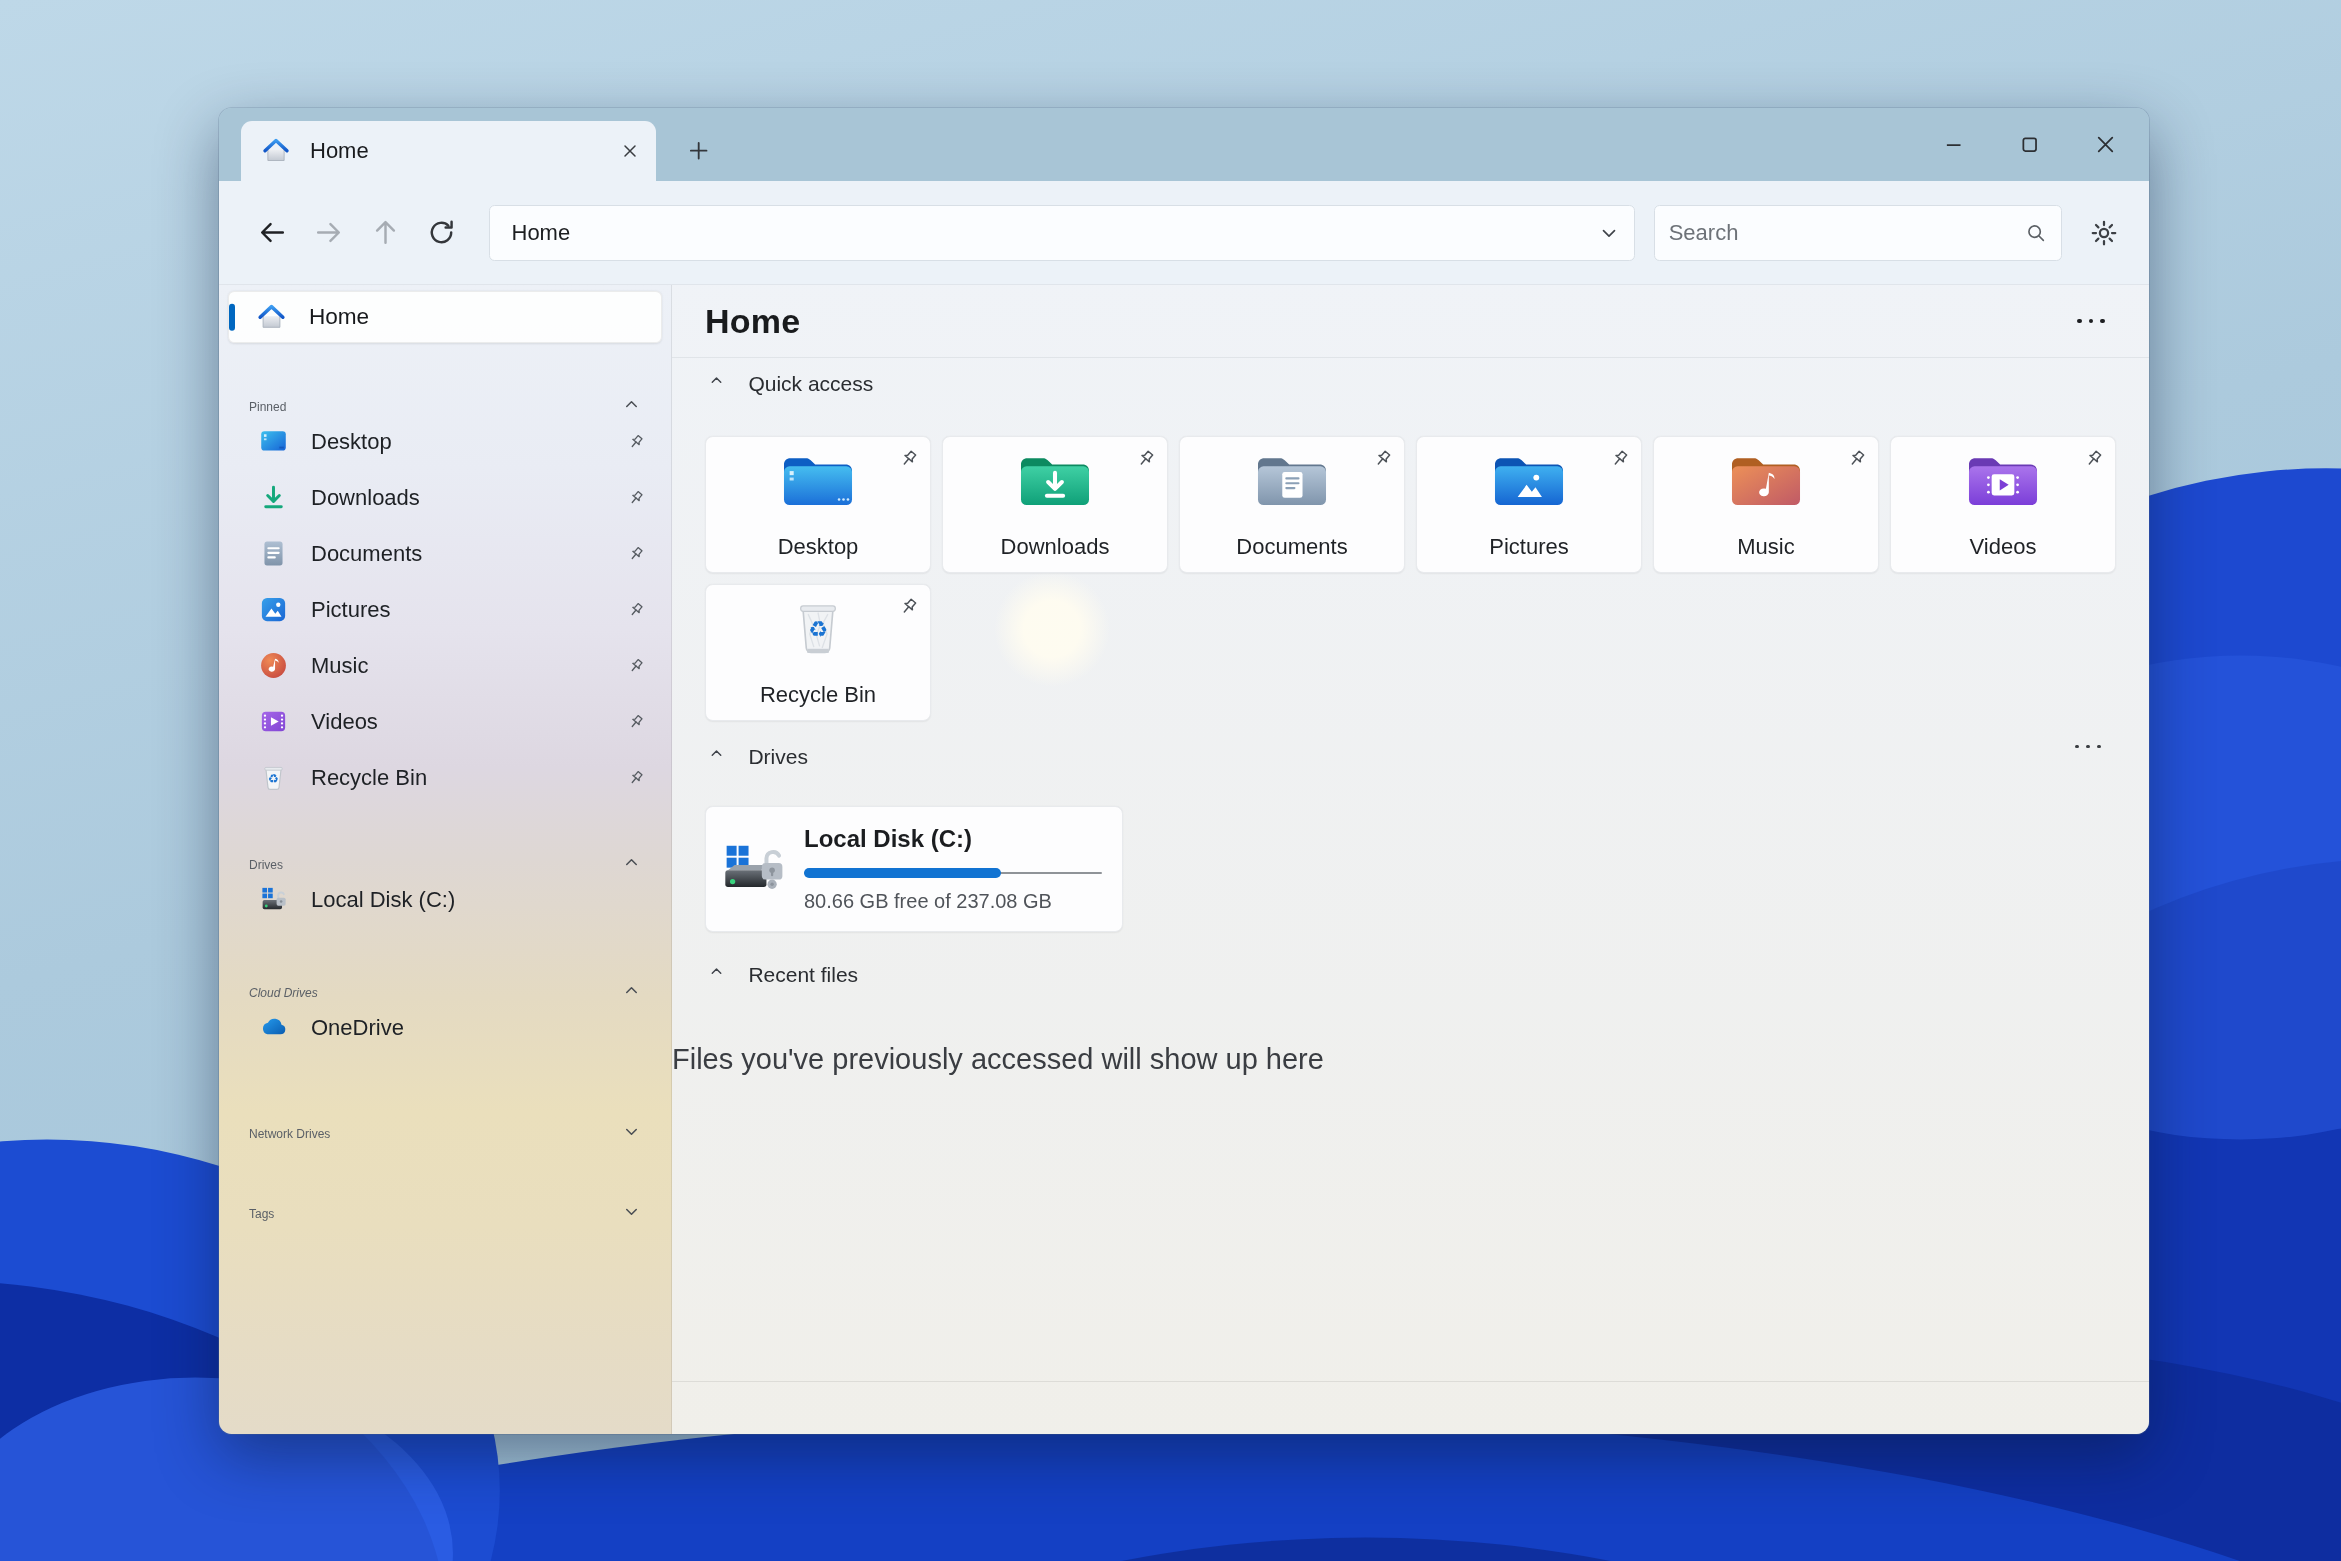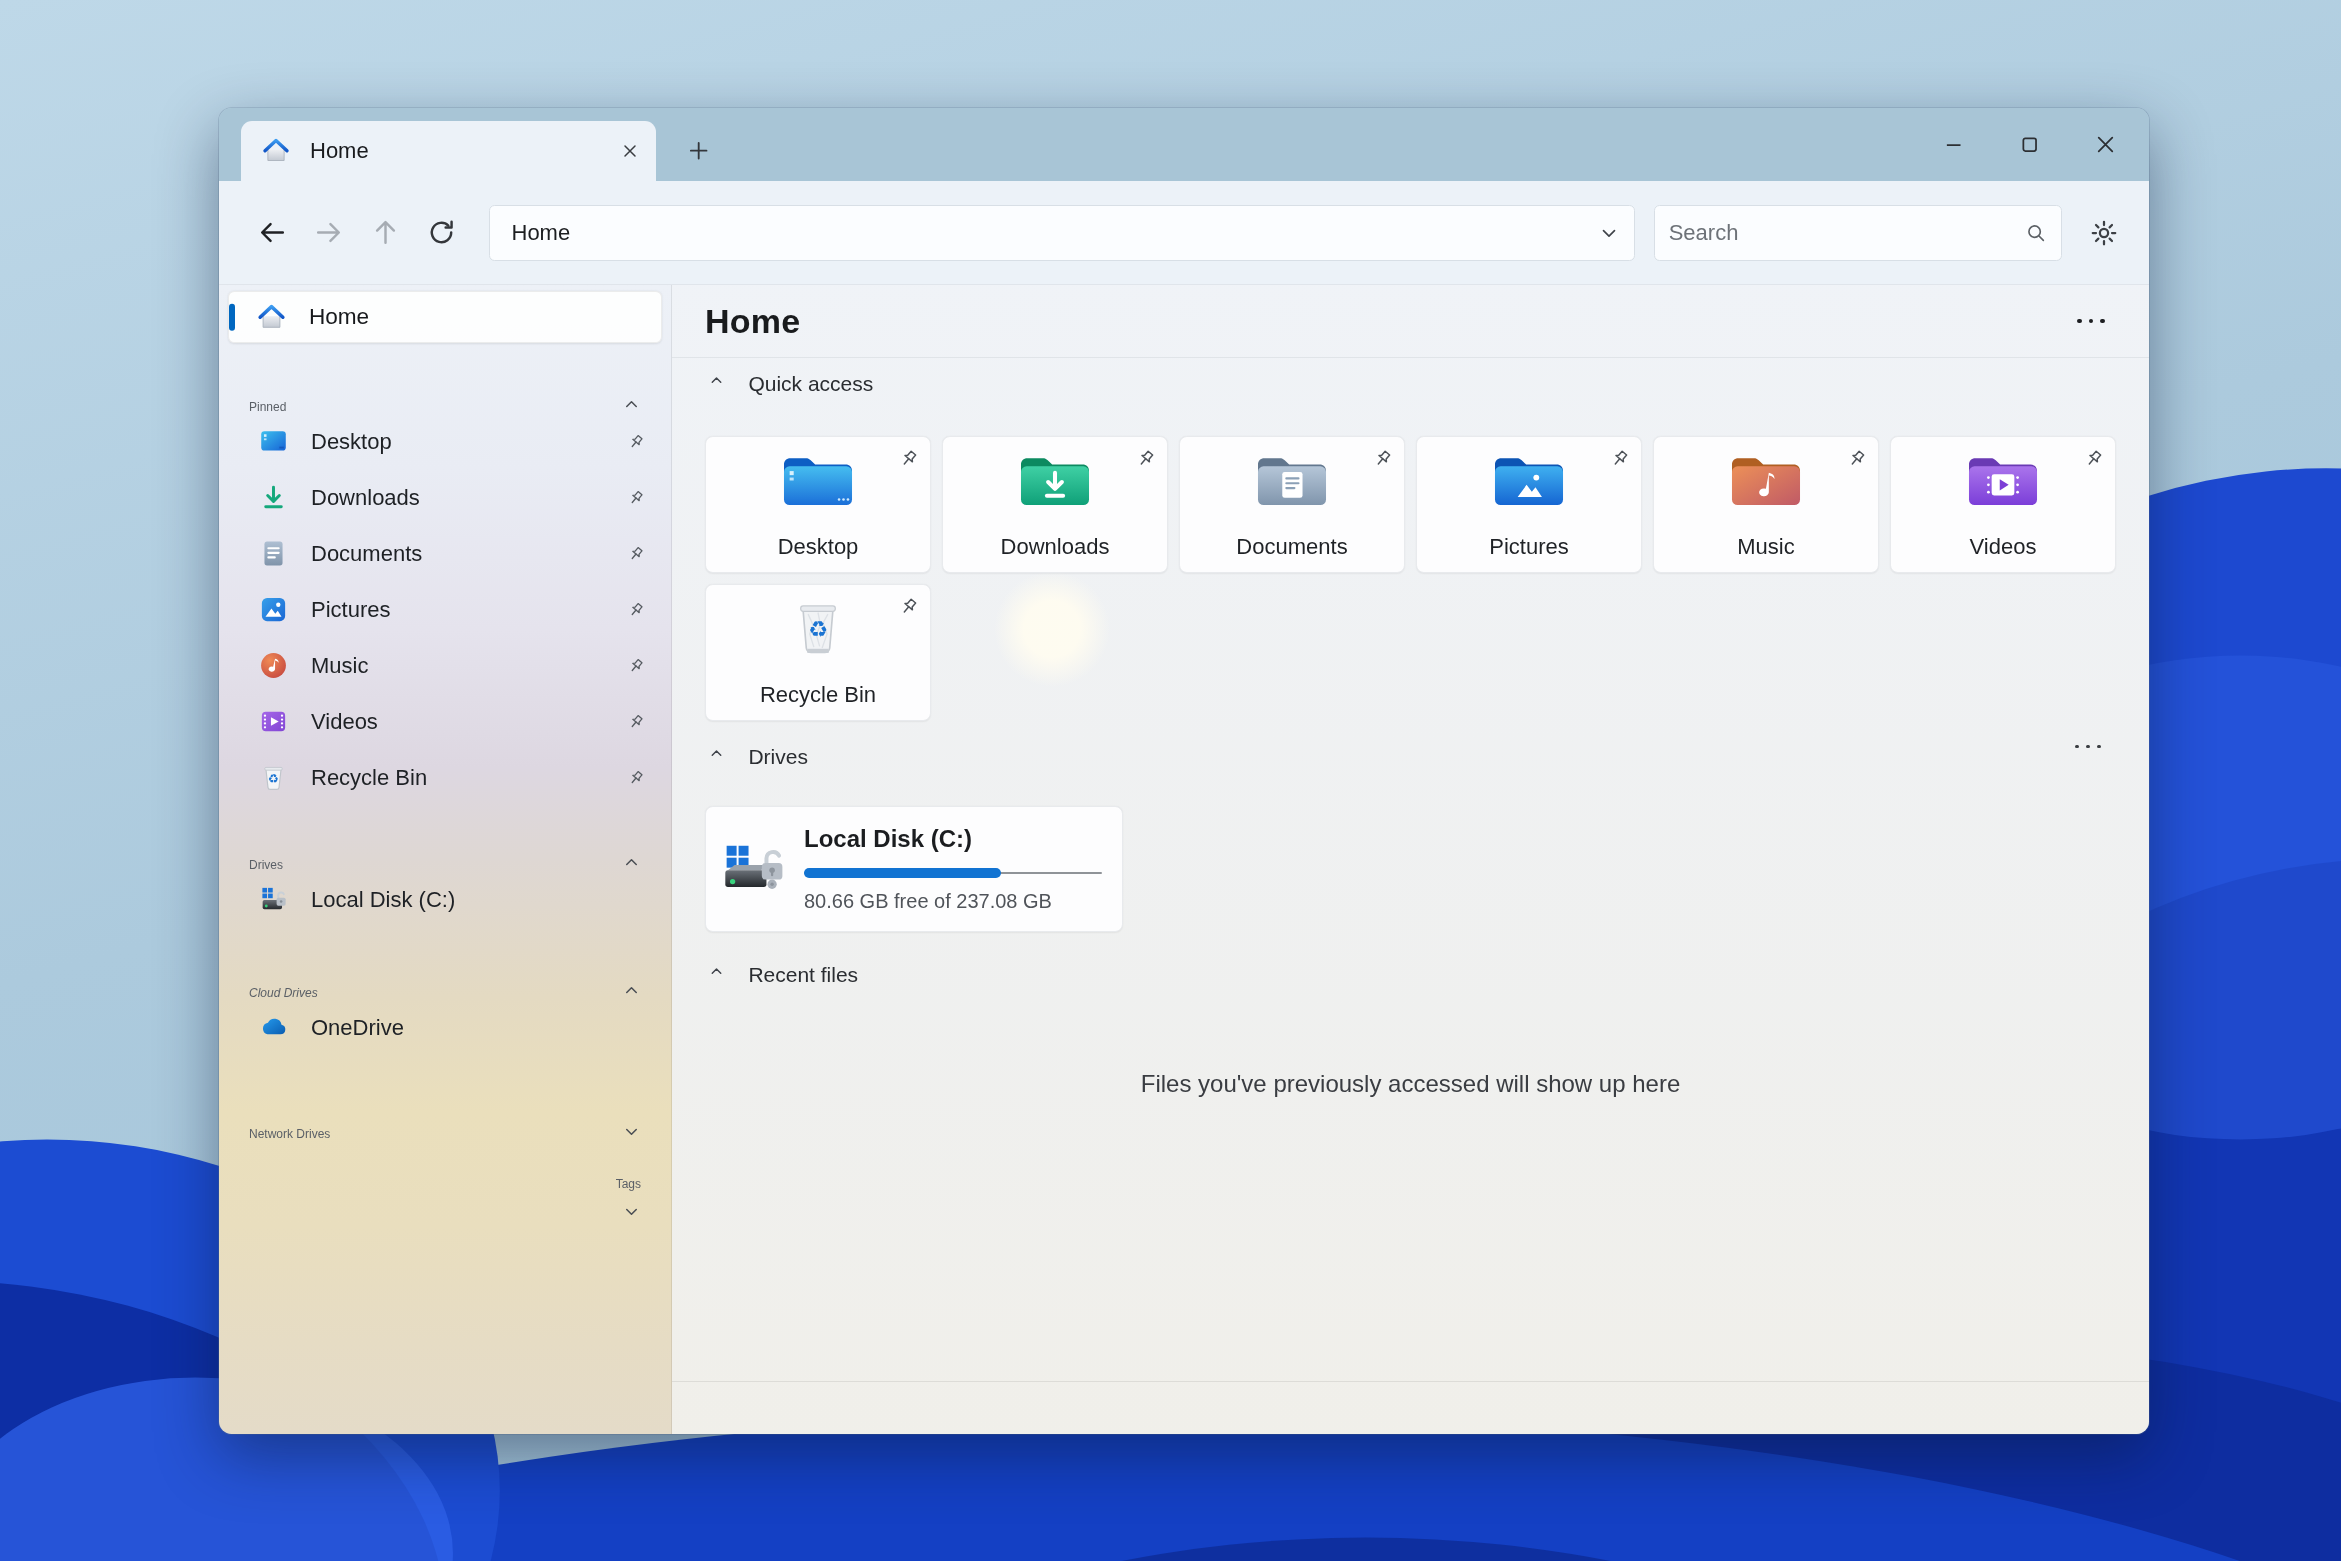--- a/index.html
+++ b/index.html
@@ -39,21 +39,21 @@
   .home-item{position:relative;height:52px;margin:6.2px 9.4px 0 9.4px;background:rgba(255,255,255,.88);
              border:0.8px solid rgba(0,0,0,.07);border-radius:6.2px;box-shadow:0 0.8px 2.3px rgba(0,0,0,.09);
              display:flex;align-items:center;padding:0 15.6px 0 26.5px;box-sizing:border-box;}
   .home-item::before{content:"";position:absolute;left:0px;top:50%;transform:translateY(-50%);width:5.5px;height:26.5px;
              border-radius:3.1px;background:#0067c0;}
   .home-item .lbl{font-size:22.6px;color:#17191c;margin-left:22px;}
   .shead{display:flex;align-items:flex-end;height:44px;padding:0 30px 0 30px;color:#5a5f66;font-size:12px;}
   .shead .lbl{flex:1;}
   .srow{height:56px;display:flex;align-items:center;padding:0 25px 0 39px;box-sizing:border-box;}
   .srow .lbl{flex:1;font-size:22px;color:#1e2125;margin-left:22px;}
-  .mt34{margin-top:26.5px;} .mt28{margin-top:22px;} .mt36{margin-top:28px;font-style:italic;} .mt52{margin-top:41px;} .mt46{margin-top:36px;flex-direction:column;}
+  .mt34{margin-top:26.5px;} .mt28{margin-top:22px;} .mt36{margin-top:28px;font-style:italic;} .mt52{margin-top:41px;} .mt46{margin-top:36px;}
 
   
   .main{flex:1;position:relative;
     background:
       radial-gradient(circle at 380px 344px, rgba(255,252,240,.95) 0 28px, rgba(255,252,240,0) 58px),
       linear-gradient(180deg, rgba(238,242,248,.55) 0%, rgba(233,231,224,.30) 60%, rgba(238,233,219,.45) 100%),
       #f2f4f6;}
   .mhead{height:72px;display:flex;align-items:center;padding:0 44px 0 33px;}
   .mhead .title{flex:1;font-size:34px;font-weight:700;color:#191b1d;letter-spacing:0.2px;}
   .mdivider{height:0.8px;background:#e0e4e8;}
@@ -68,21 +68,21 @@
   .card .pin{position:absolute;top:9.4px;right:9.4px;}
   .drivecard{display:flex;align-items:center;margin:6.2px 0 0 33px;width:418px;height:126px;background:#fdfdfe;
              border:0.8px solid #e8eaed;border-radius:7.8px;box-shadow:0 0.8px 1.6px rgba(0,0,0,.06);
              padding:0 20px 0 14px;box-sizing:border-box;}
   .dinfo{flex:1;margin-left:11px;}
   .dname{font-size:24px;font-weight:700;color:#1b1d20;}
   .dbar{position:relative;height:9.4px;margin-top:15.6px;width:298px;}
   .dbar .track{position:absolute;left:0;right:0;top:3.9px;height:2.3px;background:#8f9398;border-radius:1.6px;}
   .dbar .fill{position:absolute;left:0;top:0;height:9.4px;border-radius:5.5px;background:#1173d2;}
   .dmeta{margin-top:12.5px;font-size:20px;color:#50545a;}
-  .empty-msg{margin-top:52px;text-align:center;font-size:24px;color:#3a3d42;}
+  .empty-msg{margin-top:25px;text-align:left;font-size:29px;color:#3a3d42;}
   .footline{position:absolute;left:0;right:0;bottom:52px;height:0.8px;background:rgba(0,0,0,.08);}
 
   .dots{display:flex;gap:7px;align-items:center;}
   .dots i{width:4.7px;height:4.7px;border-radius:50%;background:#1d1f22;display:block;}
   .dots.small i{width:3.9px;height:3.9px;background:#3a3d41;}
 </style>
 </head>
 <body>
 
 <svg width="0" height="0" style="position:absolute">

